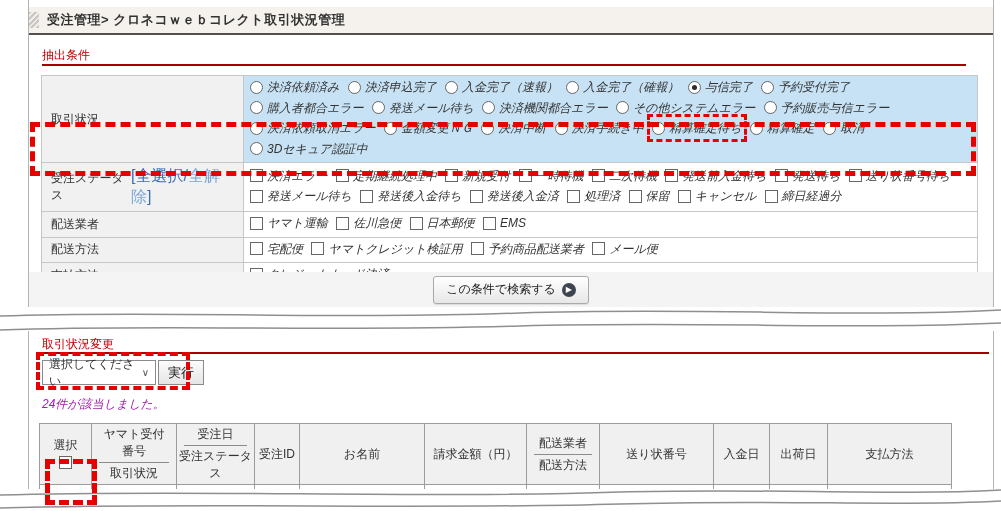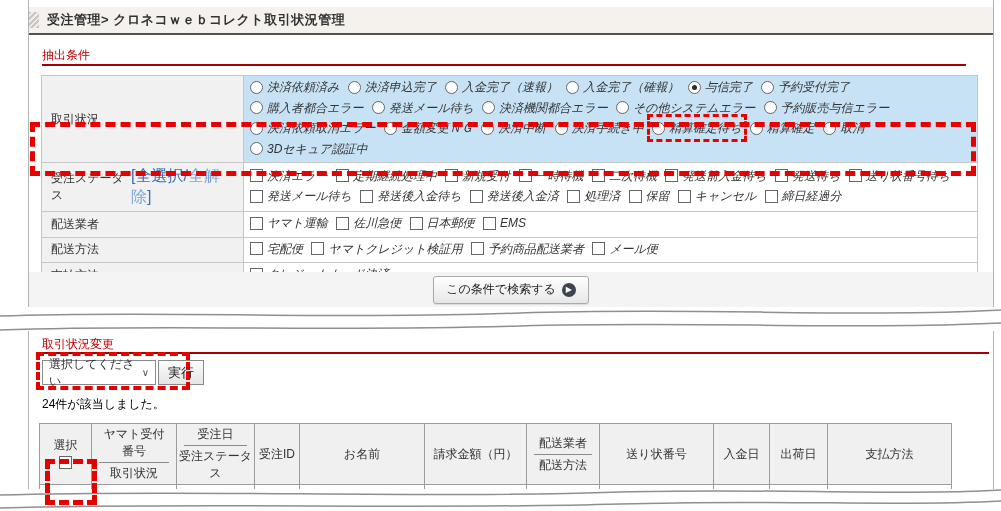--- a/index.html
+++ b/index.html
@@ -51,21 +51,21 @@
     font-size:8px; display:inline-flex; align-items:center; justify-content:center; line-height:1; }
 
   
   .select-box { position:absolute; left:13px; top:360px; width:100px; height:23px;
     border:1px solid #8a8a8a; background:#fff; font-size:12px; color:#333;
     display:flex; align-items:center; justify-content:space-between; padding:0 6px; cursor:pointer; }
   .chev { font-size:10px; color:#555; }
   .exec-btn { position:absolute; left:129px; top:360px; height:23px; padding:0 9px; font-size:13px;
     color:#222; border:1px solid #8a8a8a; background:linear-gradient(#fcfcfc,#e5e5e5); cursor:pointer;
     display:inline-flex; align-items:center; }
-  .count-txt { position:absolute; left:13px; top:396px; font-size:12px; color:#000000; }
+  .count-txt { position:absolute; left:13px; top:396px; font-size:12px; color:#a21caf;font-style:italic; }
 
   
   table.res { position:absolute; left:10px; top:423px; border-collapse:collapse; table-layout:fixed;
     font-size:12px; color:#333; }
   table.res th, table.res td { border:1px solid #9c9c9c; text-align:center; vertical-align:middle; padding:2px; }
   table.res th { background:#f0f0f0; font-weight:normal; height:34px; }
   table.res td { height:40px; background:#fff; }
   .two .t { display:block; border-bottom:1px solid #8b8b8b; padding-bottom:2px; margin:0 5px 2px; }
   .two .b { display:block; }
   .small { font-size:10px; }

